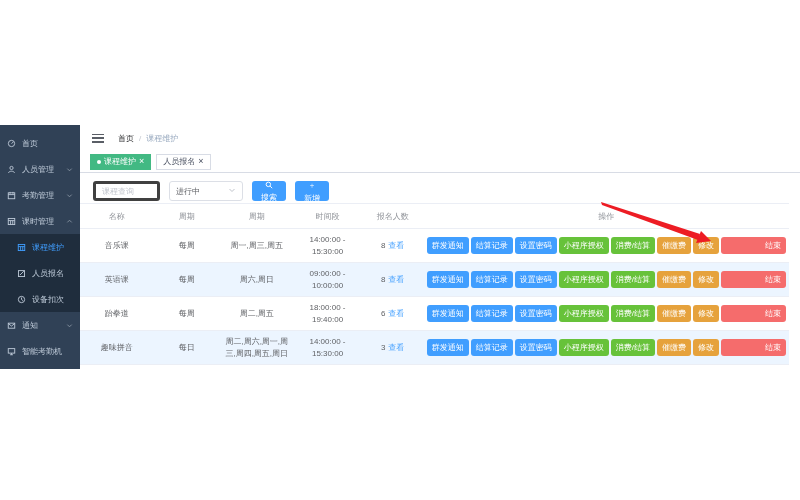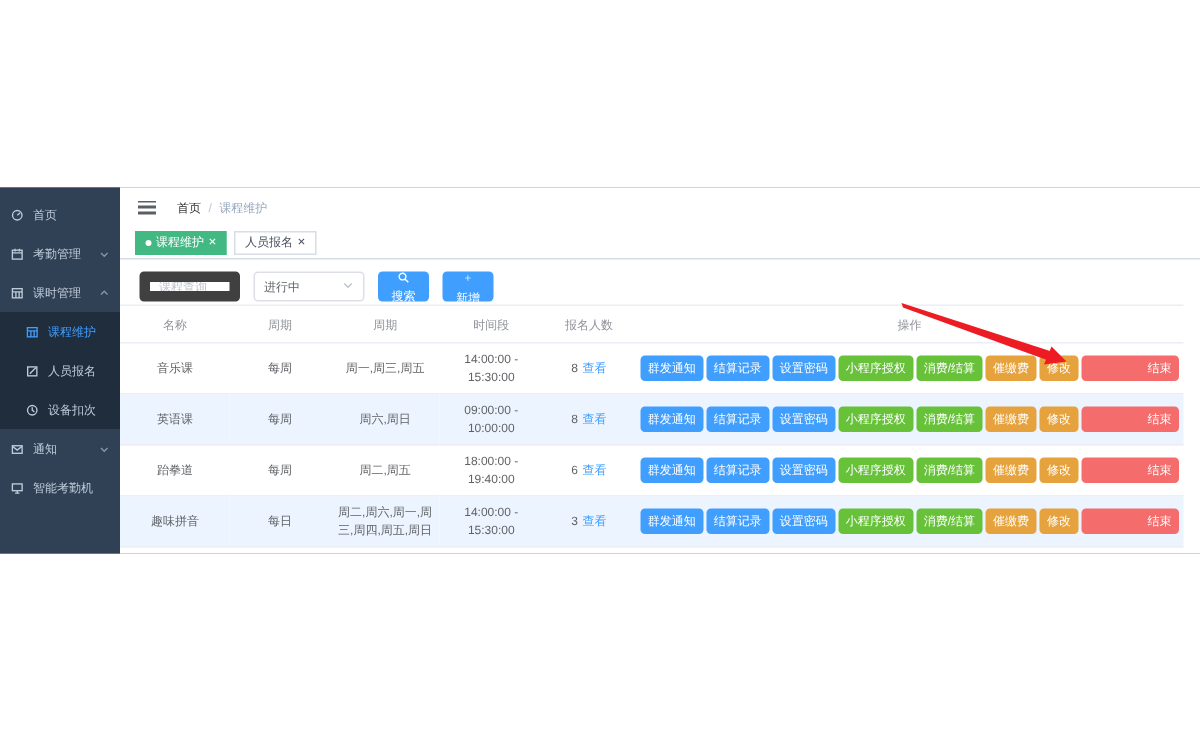--- a/index.html
+++ b/index.html
@@ -35,21 +35,21 @@
   .tags-bar { height:22px; display:flex; align-items:center; gap:5px; padding:0 10px;
     border-bottom:1px solid #d8dce5; background:#fff; }
   .tag { height:16px; display:inline-flex; align-items:center; gap:3px; padding:0 6px;
     border:1px solid #d8dce5; background:#fff; color:#495060; font-size:8px; cursor:pointer; }
   .tag .dot { width:4px; height:4px; border-radius:50%; background:#fff; display:none; }
   .tag.active { background:var(--tab-active); border-color:var(--tab-active); color:#fff; }
   .tag.active .dot { display:inline-block; }
   .tag .x { font-size:9px; line-height:1; cursor:pointer; }
 
   .filters { display:flex; align-items:center; gap:9px; padding:6px 0 0 13px; height:30px; }
-  .inp { width:67px; height:20px; border:7px solid #404040; border-radius:3px;
+  .inp { width:67px; height:20px; border:3px solid #404040; border-radius:3px;
     font-size:8px; padding:0 6px; color:#606266; outline:none;
     font-family:"Liberation Sans","DejaVu Sans",sans-serif; }
   .inp::placeholder { color:#c0c4cc; }
   .sel { width:74px; height:20px; border:1px solid #dcdfe6; border-radius:3px;
     display:flex; align-items:center; justify-content:space-between; padding:0 6px;
     font-size:8px; color:#606266; cursor:pointer; background:#fff; }
   .btn { height:20px; border:none; border-radius:3px; background:var(--primary); color:#fff;
     font-size:8px; display:inline-flex; align-items:center; gap:3px; padding:0 9px;
     cursor:pointer; font-family:Liberation Serif, serif;flex-direction:column; }
 
@@ -86,20 +86,34 @@
     <span class="s-icon">
               <svg width="9" height="9" viewBox="0 0 10 10" fill="none" stroke="currentColor" stroke-width="1">
                 <circle cx="5" cy="5" r="3.5"></circle>
                 <path d="M5 5 L7.2 3.2"></path>
               </svg>
             </span>
     <span class="s-label">首页</span>
 
   </div>
 
+  <div class="s-item">
+    <span class="s-icon">
+              <svg width="9" height="9" viewBox="0 0 10 10" fill="none" stroke="currentColor" stroke-width="1">
+                <circle cx="5" cy="3.3" r="1.8"></circle>
+                <path d="M1.6 8.8 C2.2 6.3 7.8 6.3 8.4 8.8"></path>
+              </svg>
+            </span>
+    <span class="s-label">人员管理</span>
+    <span class="chev">
+              <svg width="7" height="7" viewBox="0 0 8 8">
+                <path d="M1.5 3 L4 5.5 L6.5 3" stroke="#8a97a5" stroke-width="1" fill="none"></path>
+              </svg>
+            </span>
+  </div>
 
   <div class="s-item">
     <span class="s-icon">
               <svg width="9" height="9" viewBox="0 0 10 10" fill="none" stroke="currentColor" stroke-width="1">
                 <rect x="1.4" y="2" width="7.2" height="6.6"></rect>
                 <path d="M1.4 4 H8.6 M3.4 1 V3 M6.6 1 V3"></path>
               </svg>
             </span>
     <span class="s-label">考勤管理</span>
     <span class="chev">

